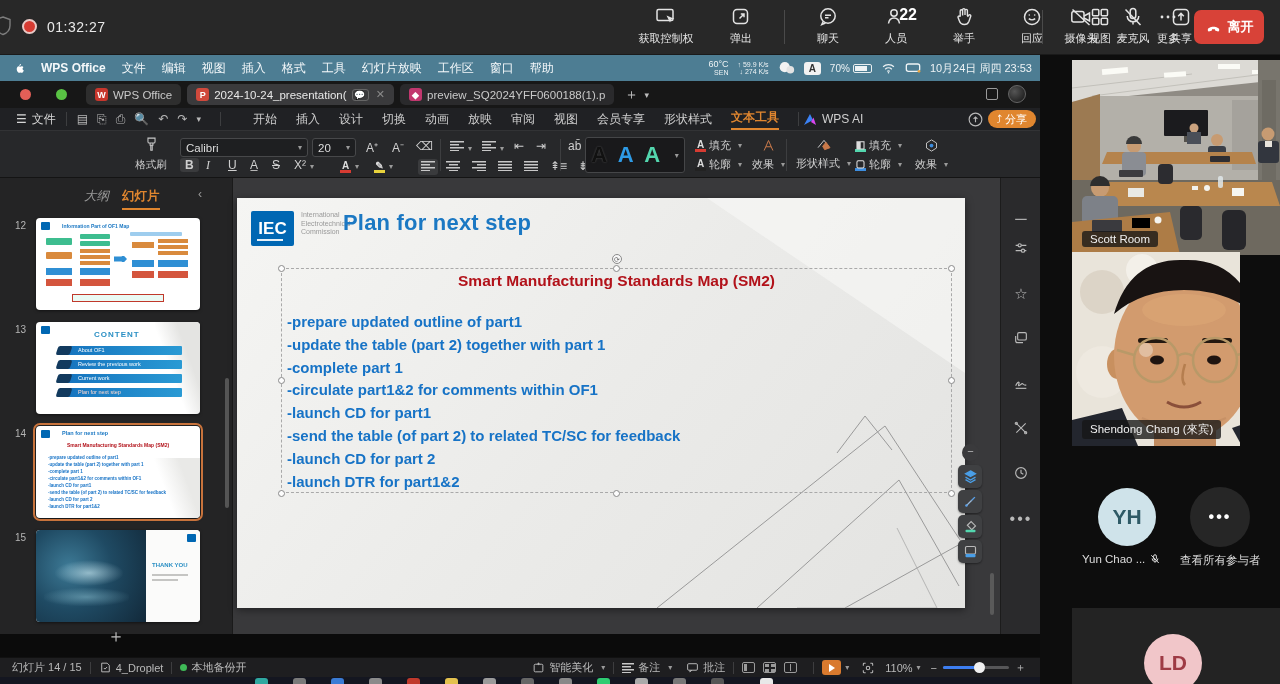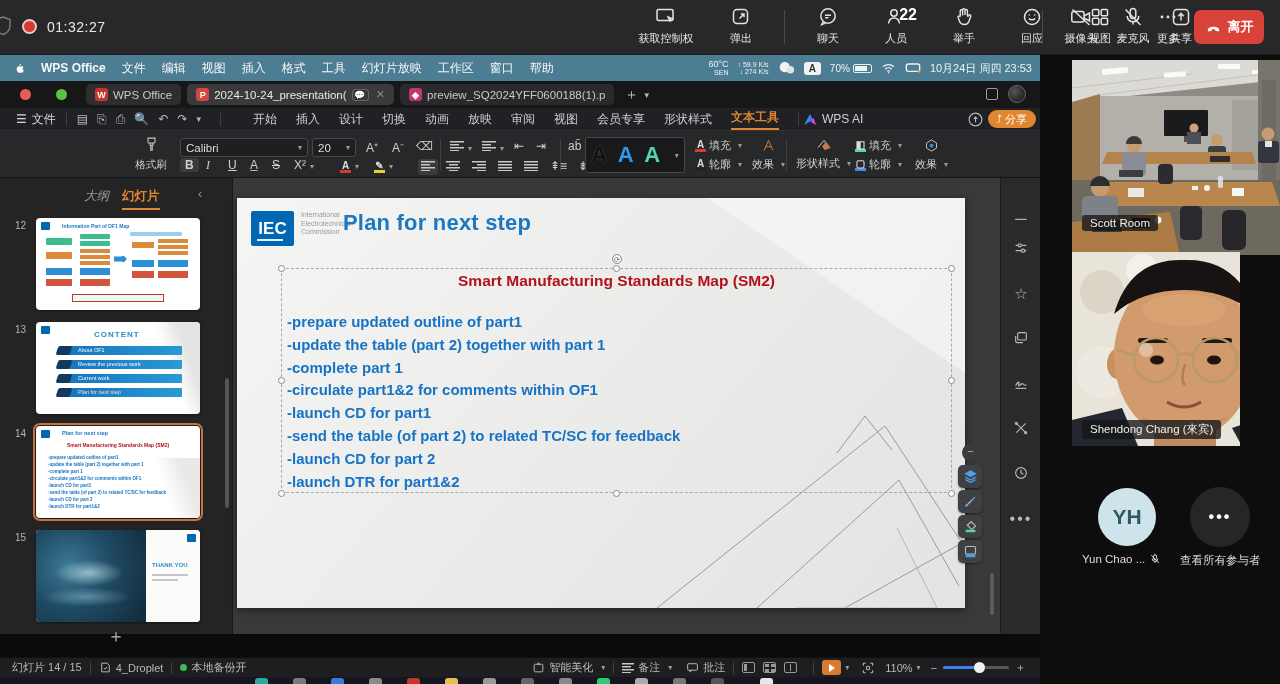--- a/index.html
+++ b/index.html
@@ -800,21 +800,21 @@
         <rect x="150" y="150" width="24" height="40" rx="6" fill="#26262a"></rect>
 
         <circle cx="28" cy="128" r="9" fill="#c79b72"></circle>
           <path d="M18 126a10 10 0 0120 0z" fill="#2e2e2e"></path>
         <rect x="10" y="136" width="36" height="30" rx="5" fill="#7d8188"></rect>
         <polygon points="0,162 98,152 108,195 0,195" fill="#ad7c46"></polygon>
         <rect x="20" y="160" width="30" height="12" rx="1" fill="#3a3a3e"></rect>
         <rect x="60" y="158" width="18" height="10" fill="#ececе6"></rect>
         <circle cx="86" cy="160" r="3.5" fill="#f4f4f0"></circle>
       </svg>
-      <span class="vlabel" style="bottom:24px;">Scott Room</span>
+      <span class="vlabel" style="bottom:8px;">Scott Room</span>
     </div>
 
     <div class="vtile" style="left:32px;top:197px;width:168px;height:194px;">
       <svg width="208" height="194" viewBox="0 0 208 194">
         <rect width="208" height="194" fill="#e9e4da"></rect>
         <circle cx="30" cy="40" r="22" fill="#d8d0c2" opacity=".8"></circle>
         <circle cx="70" cy="18" r="16" fill="#f4f1ea" opacity=".9"></circle>
         <circle cx="180" cy="50" r="20" fill="#d2c9ba" opacity=".7"></circle>
         <circle cx="30" cy="120" r="26" fill="#efeae1" opacity=".8"></circle>
         <circle cx="195" cy="120" r="18" fill="#cfc5b4" opacity=".6"></circle>
@@ -859,15 +859,20 @@
           <path d="M4.5 4.5L19.5 20"></path>
         </svg>
     </div>
     <div class="avatar" style="left:150px;top:432px;width:60px;height:60px;background:#262626;color:#fff;font-size:16px;letter-spacing:2px;">
       <span>•••</span>
     </div>
     <div class="av-name" style="left:140px;top:498px;">
       <span>查看所有参与者</span>
     </div>
 
+    <div class="vtile" style="left:32px;top:553px;width:208px;height:76px;background:#232323;">
+      <div class="avatar" style="left:72px;top:26px;width:58px;height:58px;background:#f1c6c9;color:#9e3a44;font-size:21px;">
+        <span>LD</span>
+      </div>
+    </div>
   </aside>
 
 </div>
 
 </body></html>

